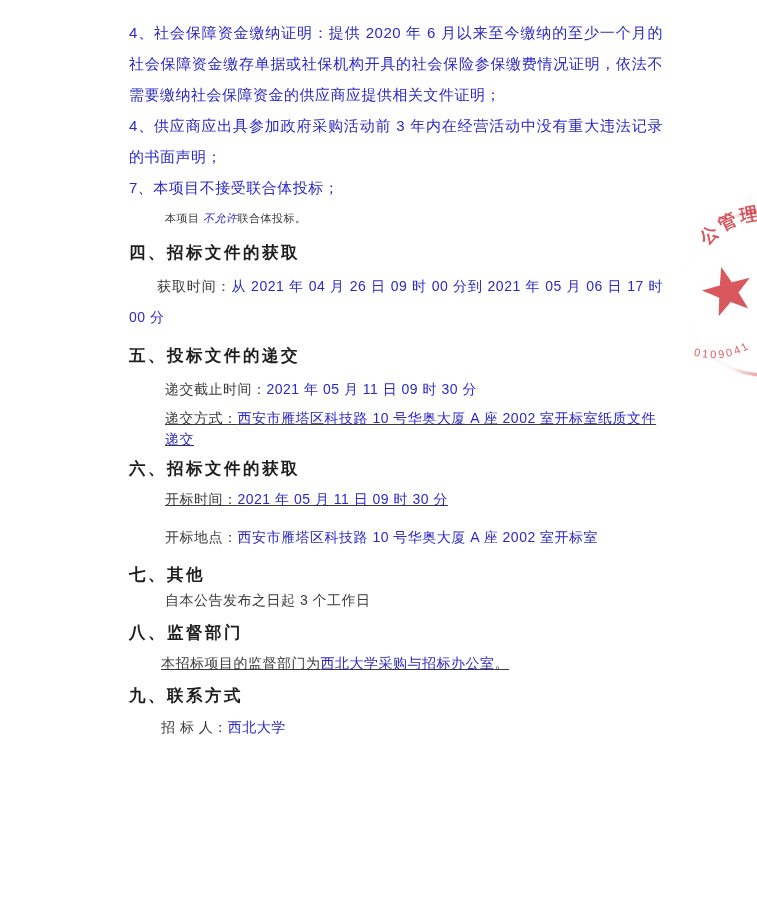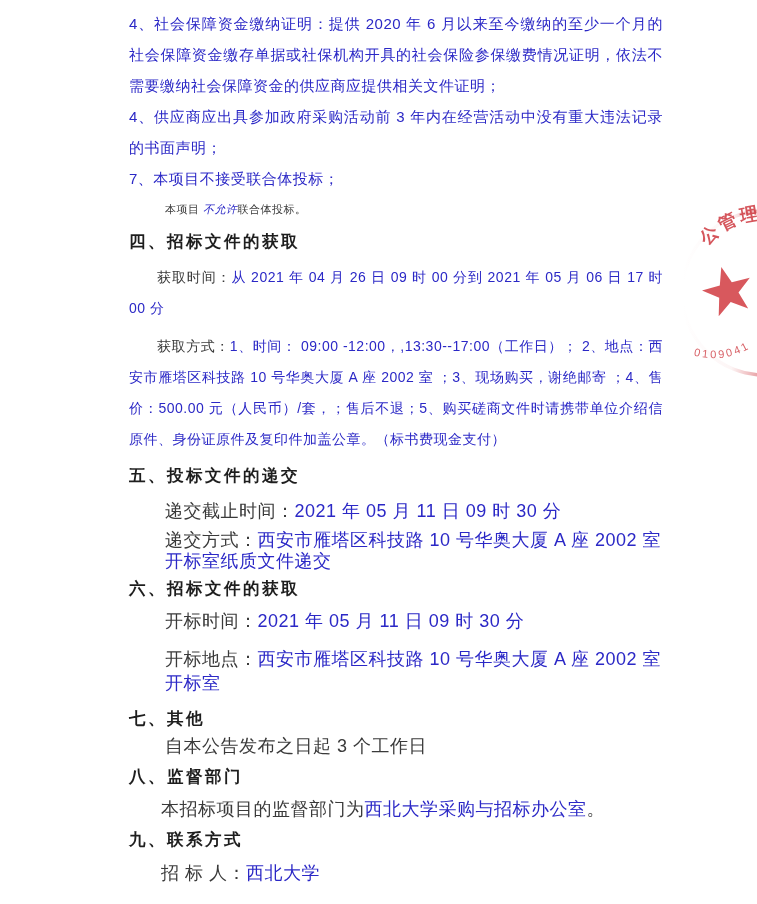--- a/index.html
+++ b/index.html
@@ -8,64 +8,63 @@
     --head:#1e1e1e;
     --seal:#ce3940;
   }
   html,body{margin:0;padding:0;}
   body{
     width:757px;height:904px;position:relative;overflow:hidden;
     background:#ffffff;
     font-family:"Liberation Sans","DejaVu Sans",sans-serif;
     color:var(--ink);
   }
-  .doc{position:absolute;left:129px;top:8px;width:534px;}
+  .doc{position:absolute;left:129px;top:17px;width:534px;}
   p{margin:0;}
   .item{
     font-size:15px;line-height:31px;letter-spacing:0.5px;
     text-align:justify;color:var(--blue);
   }
   .note{font-size:11px;line-height:31px;letter-spacing:0.5px;padding-left:36px;color:var(--ink);}
   .note .em{color:var(--blue);font-style:italic;}
   .sec{
     font-size:16.5px;font-weight:bold;letter-spacing:2.5px;
-    line-height:24px;color:var(--head);margin:6px 0 0;font-family:Liberation Mono, monospace;
+    line-height:24px;color:var(--head);margin:6px 0 0;
   }
-  .kv{font-size:18px;line-height:24px;letter-spacing:0.5px;margin:8px 0 0 36px;}
+  .kv{font-size:14px;line-height:24px;letter-spacing:0.5px;margin:8px 0 0 36px;}
   .kv .label{color:var(--ink);}
   .kv .val{color:var(--blue);}
   .kv.tight{line-height:21px;}
   .acq{
     font-size:14px;line-height:31px;letter-spacing:0.5px;
     text-align:justify;text-indent:28px;margin:7px 0 0;
   }
   .acq .label{color:var(--ink);}
   .acq .val{color:var(--blue);}
-  .plain{color:var(--ink);} .mt6{margin-top:14px;} .mt7{margin-top:7px;}
+  .plain{color:var(--ink);} .mt6{margin-top:14px;} .mt7{margin-top:7px;text-decoration:underline;}
   .mt8{margin-top:8px;} .mt10{margin-top:10px;}
   .mt0{margin-top:13px;} .mt2{margin-top:2px;} .mt14{margin-top:10px;} .ml32{margin-left:32px;}
   .seal{
     position:absolute;left:650px;top:192px;width:107px;height:200px;
     pointer-events:none;
   }
 </style>
 </head>
 <body>
 
 <div class="doc">
 
   <p class="item">4、社会保障资金缴纳证明：提供 2020 年 6 月以来至今缴纳的至少一个月的社会保障资金缴存单据或社保机构开具的社会保险参保缴费情况证明，依法不需要缴纳社会保障资金的供应商应提供相关文件证明；</p>
   <p class="item">4、供应商应出具参加政府采购活动前 3 年内在经营活动中没有重大违法记录的书面声明；</p>
   <p class="item">7、本项目不接受联合体投标；</p>
 
   <p class="note"><span>本项目 </span><span class="em">不允许</span><span>联合体投标。</span></p>
 
   <h2 class="sec">四、招标文件的获取</h2>
   <p class="acq"><span class="label">获取时间：</span><span class="val">从 2021 年 04 月 26 日 09 时 00 分到 2021 年 05 月 06 日 17 时 00 分</span></p>
-  <p class="acq"><span class="label">获取方式：</span><span class="val">1、时间： 09:00 -12:00，,13:30--17:00（工作日）； 2、地点：西安市雁塔区科技路 10 号华奥大厦 A 座 2002 室 ；3、现场购买，谢绝邮寄 ；4、售价：500.00 元（人民币）/套，；售后不退；5、购买磋商文件时请携带单位介绍信原件、身份证原件及复印件加盖公章。（标书费现金支付）</span></p>
 
   <h2 class="sec mt14">五、投标文件的递交</h2>
   <p class="kv mt10"><span class="label">递交截止时间：</span><span class="val">2021 年 05 月 11 日 09 时 30 分</span></p>
   <p class="kv tight mt7"><span class="label">递交方式：</span><span class="val">西安市雁塔区科技路 10 号华奥大厦 A 座 2002 室开标室纸质文件递交</span></p>
 
   <h2 class="sec">六、招标文件的获取</h2>
   <p class="kv mt7"><span class="label">开标时间：</span><span class="val">2021 年 05 月 11 日 09 时 30 分</span></p>
   <p class="kv mt6"><span class="label">开标地点：</span><span class="val">西安市雁塔区科技路 10 号华奥大厦 A 座 2002 室开标室</span></p>
 
   <h2 class="sec mt0">七、其他</h2>

